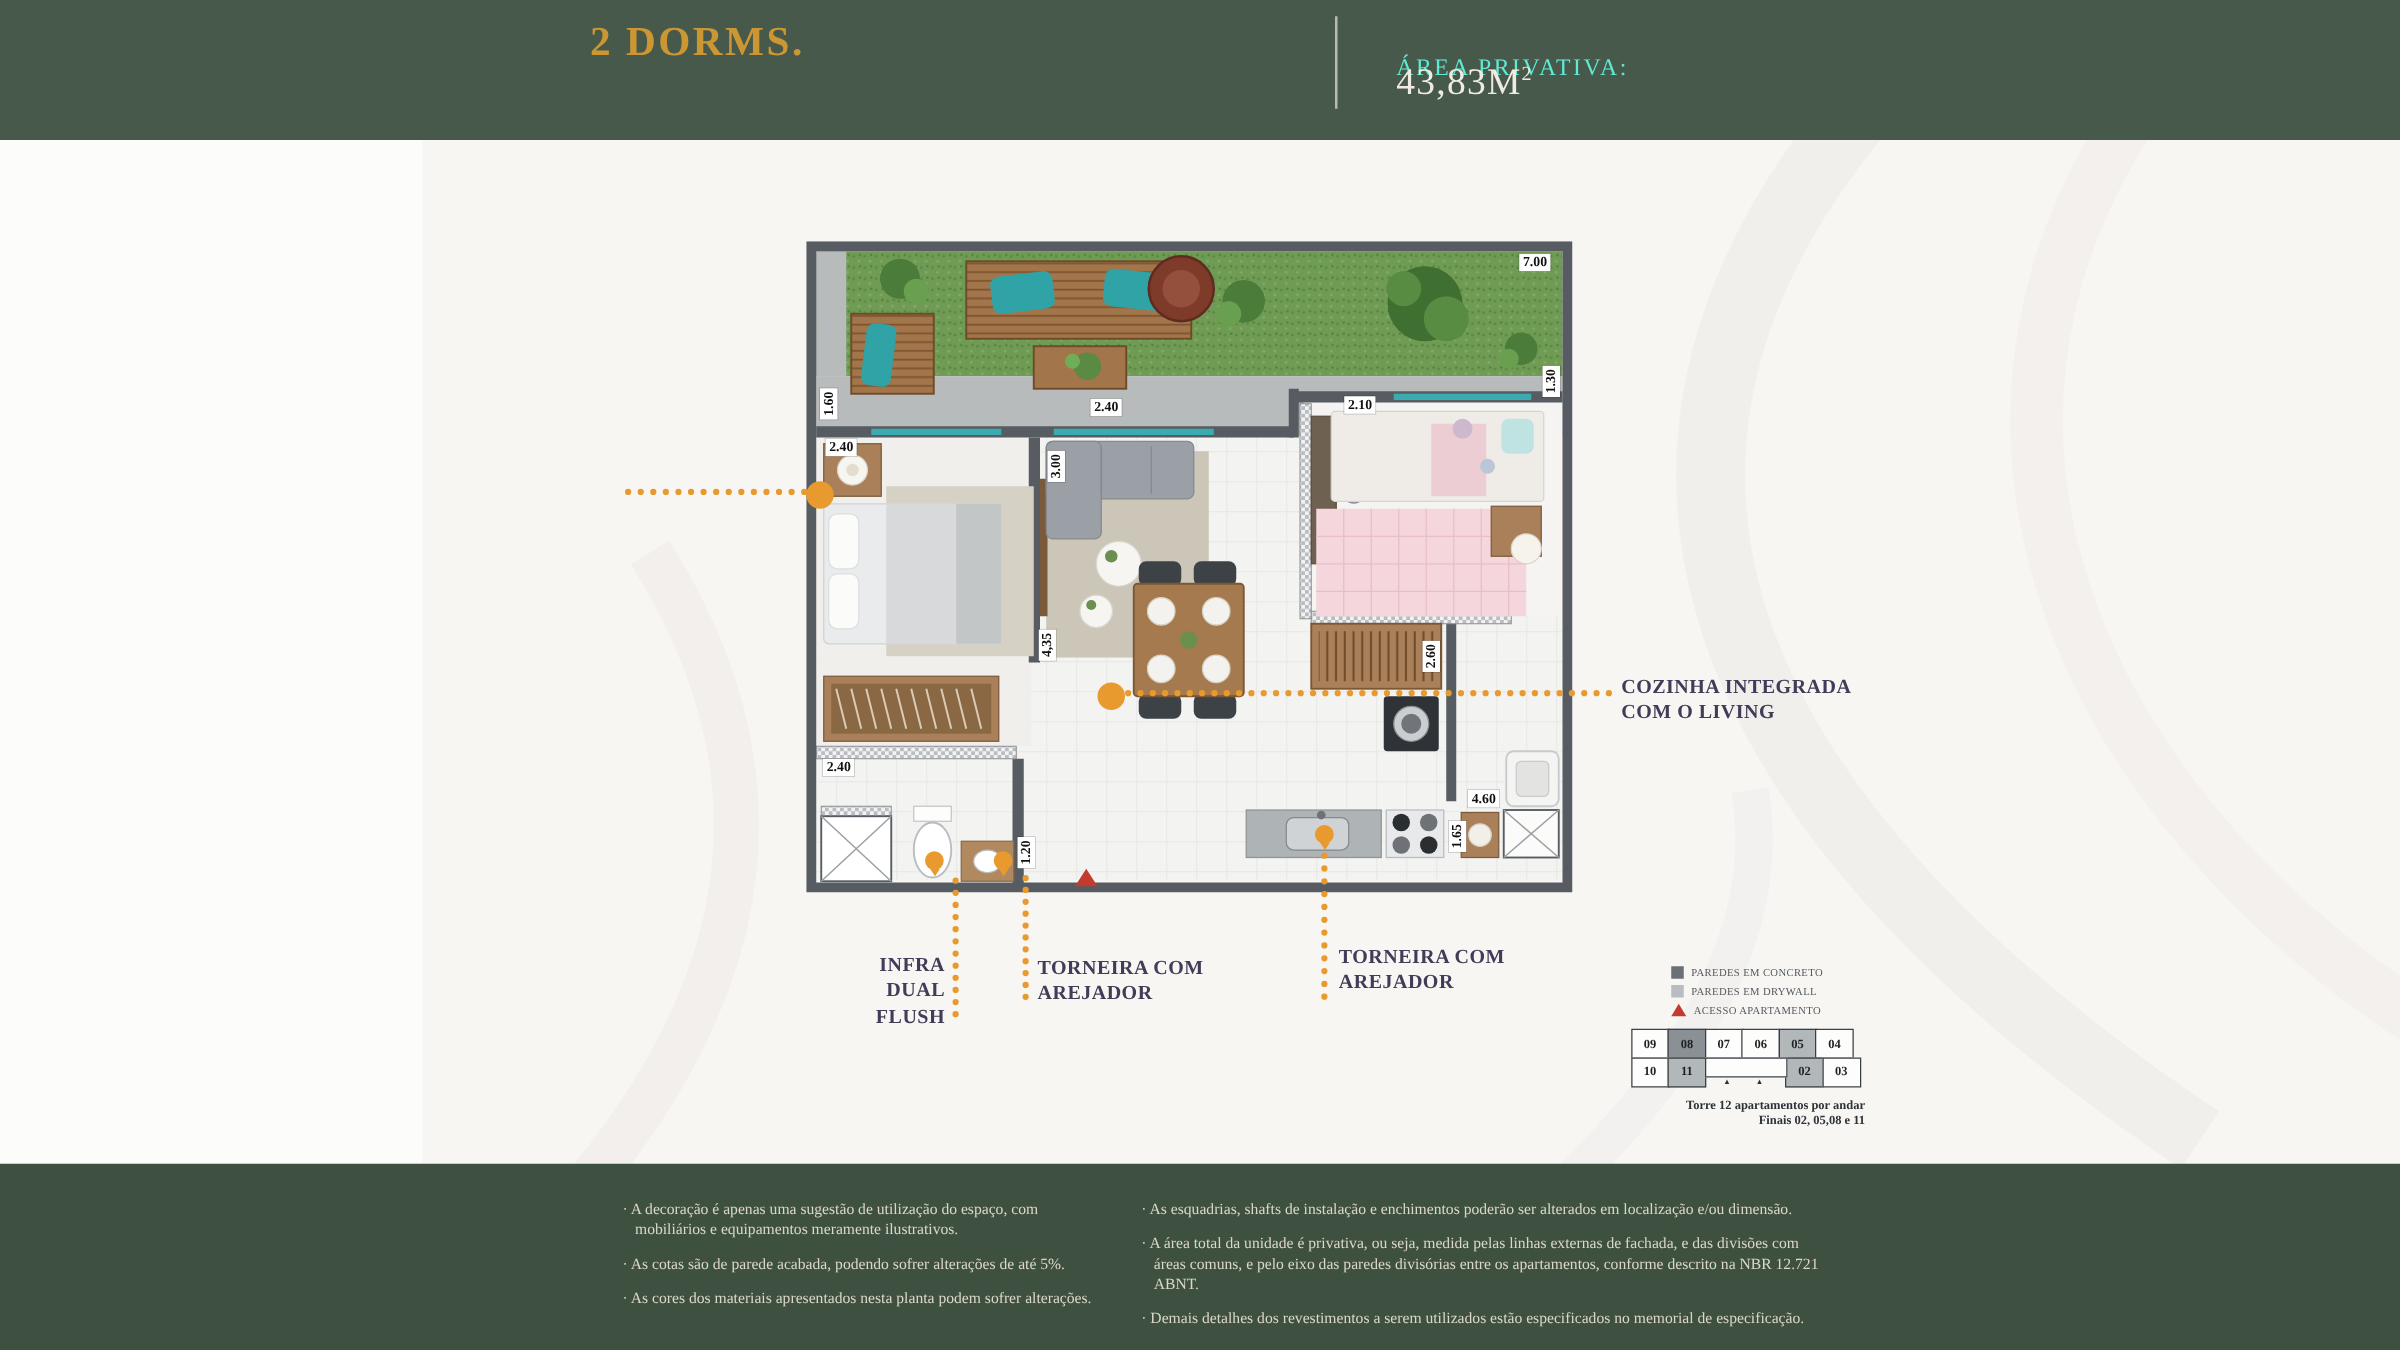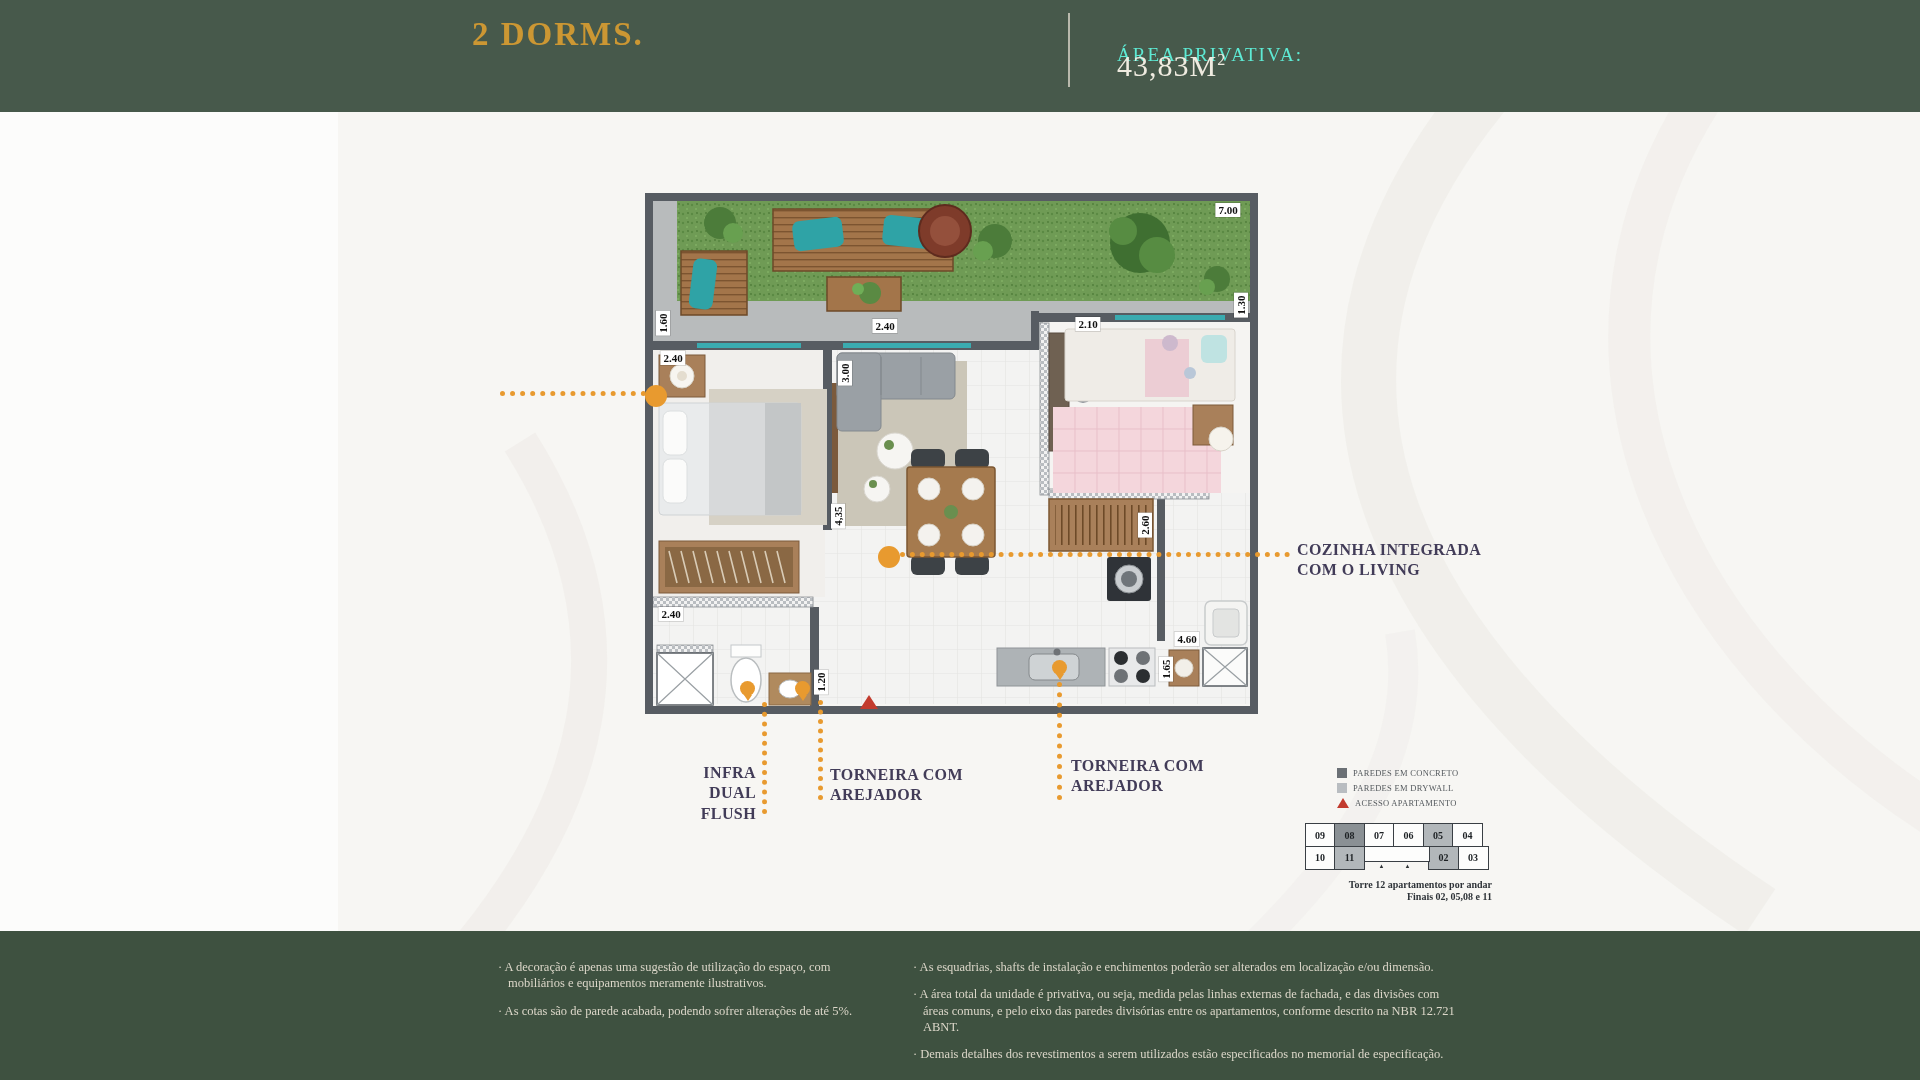--- a/index.html
+++ b/index.html
@@ -45,21 +45,21 @@
   
   #plan-wrap{position:absolute;left:645px;top:193px;width:613px;height:521px;}
   #plan-svg{position:absolute;left:0;top:0;}
   #plan-dim-layer{position:absolute;left:0;top:0;width:613px;height:521px;pointer-events:none;}
   .dim{position:absolute;transform:translate(-50%,-50%);background:#fff;color:#111;
        font-size:11px;font-weight:700;padding:0 3px;line-height:14px;white-space:nowrap;
        box-shadow:0 0 0 .5px rgba(0,0,0,.25);}
   .dim.vert{transform:translate(-50%,-50%) rotate(-90deg);}
   
   #legend{position:absolute;left:1337px;top:768px;}
-  .leg-row{display:flex;align-items:flex-start;height:15px;}
+  .leg-row{display:flex;align-items:flex-end;height:15px;}
   .leg-swatch{width:10px;height:10px;margin-right:6px;flex:0 0 auto;}
   .leg-swatch.concrete{background:#6b7075;}
   .leg-swatch.drywall{background:#b9bdc1;}
   .leg-swatch.access{width:0;height:0;background:none;
       border-left:6px solid transparent;border-right:6px solid transparent;
       border-bottom:10px solid #c23b2e;}
   .leg-label{font-size:8.5px;letter-spacing:.3px;color:#555a5e;}
   
   #keyplan{position:absolute;left:1306px;top:823px;width:186px;}
   .kp-row{display:flex;}
@@ -356,20 +356,21 @@
     <div class="kp-caption">
       <div>Torre 12 apartamentos por andar</div>
       <div>Finais 02, 05,08 e 11</div>
     </div>
   </div>
 
   <div id="footer">
     <div class="fcol fcol-left">
         <p class="fnote">A decoração é apenas uma sugestão de utilização do espaço, com mobiliários e equipamentos meramente ilustrativos.</p>
         <p class="fnote">As cotas são de parede acabada, podendo sofrer alterações de até 5%.</p>
+        <p class="fnote">As cores dos materiais apresentados nesta planta podem sofrer alterações.</p>
       </div>
     <div class="fcol fcol-right">
         <p class="fnote">As esquadrias, shafts de instalação e enchimentos poderão ser alterados em localização e/ou dimensão.</p>
         <p class="fnote">A área total da unidade é privativa, ou seja, medida pelas linhas externas de fachada, e das divisões com áreas comuns, e pelo eixo das paredes divisórias entre os apartamentos, conforme descrito na NBR 12.721 ABNT.</p>
         <p class="fnote">Demais detalhes dos revestimentos a serem utilizados estão especificados no memorial de especificação.</p>
       </div>
   </div>
 
 </div>
 

